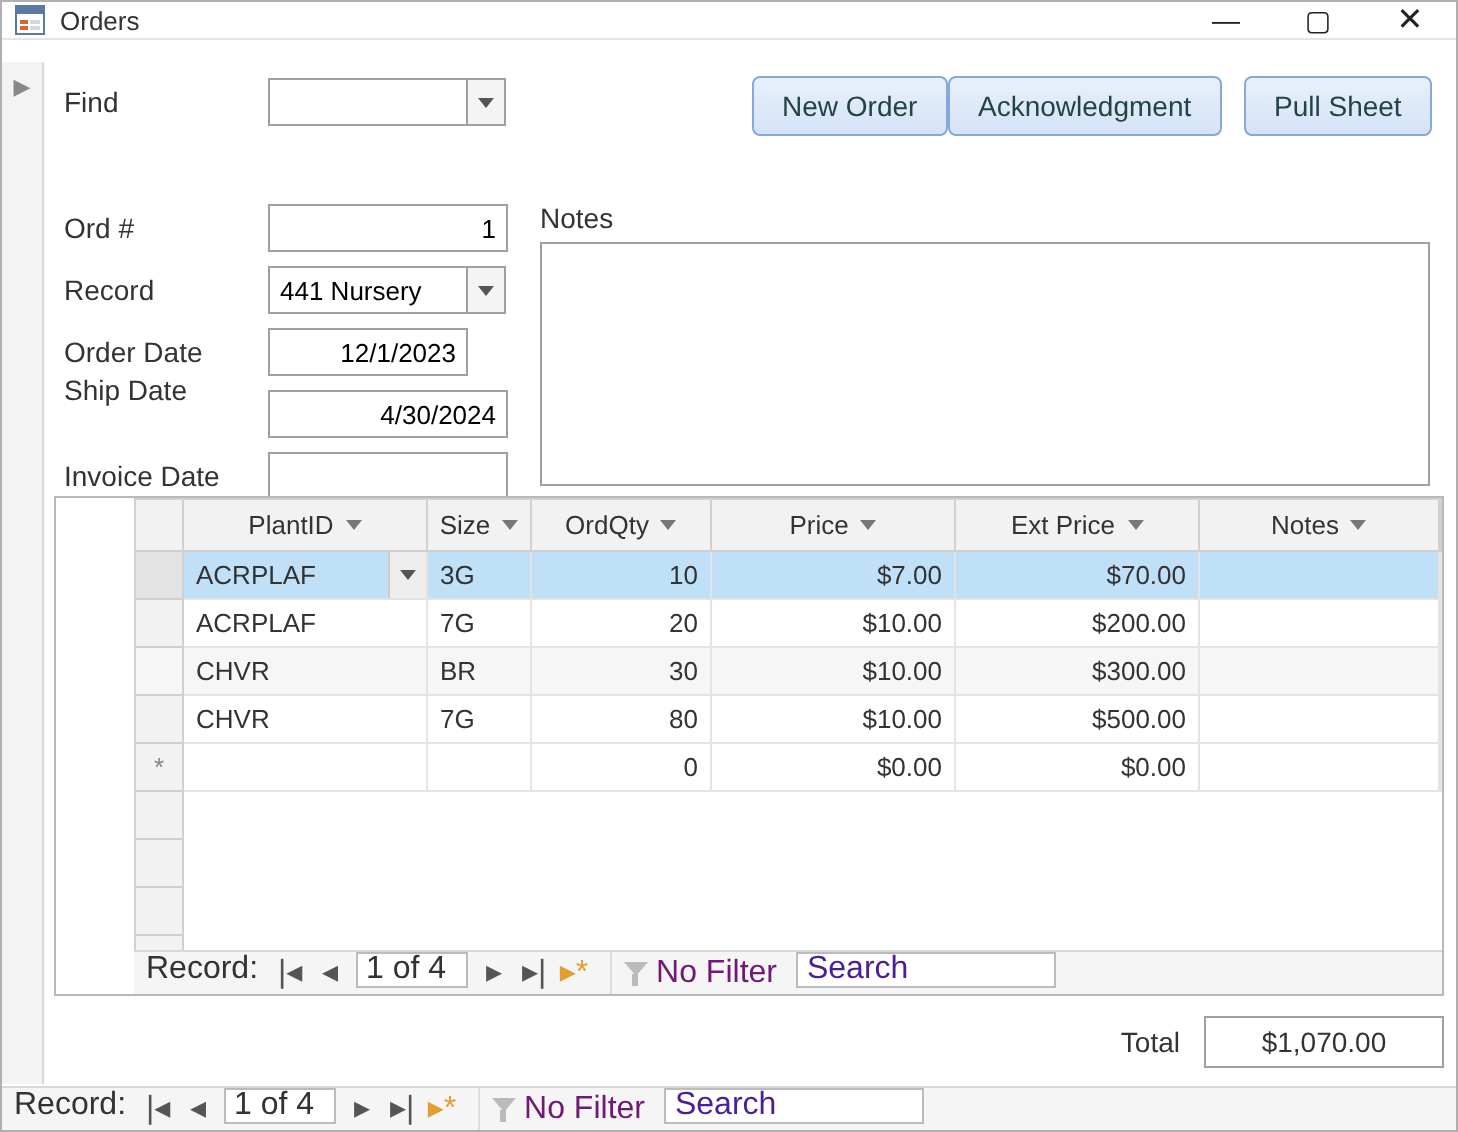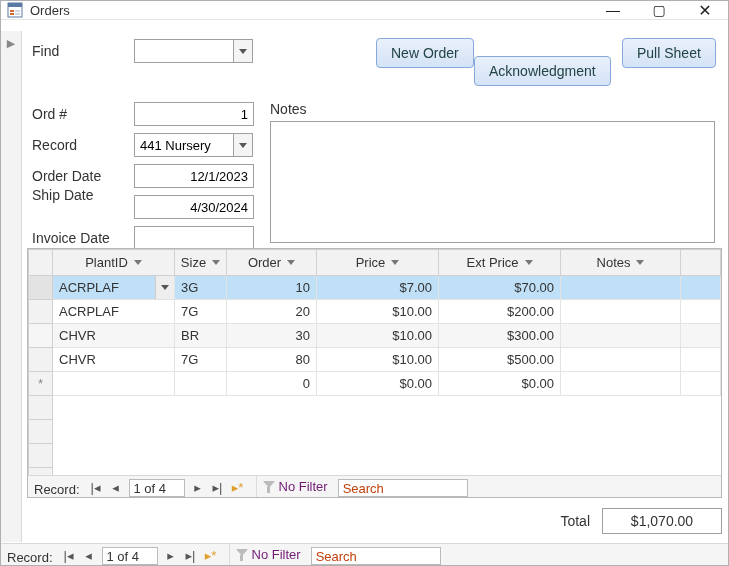--- a/index.html
+++ b/index.html
@@ -18,44 +18,44 @@
   .top-form { position: relative; height: 221px; }
   .lbl { position: absolute; font-size: 14px; color: #333; }
   .fld { position: absolute; border: 1px solid #a0a0a0; background: #fff; height: 24px; font-size: 13px; padding: 0 5px; display: flex; align-items: center; }
   .fld input { border: none; outline: none; width: 100%; font-size: 13px; font-family: inherit; }
   .fld.r input { text-align: right; }
   .combo-btn { width: 19px; height: 24px; background: #f4f4f4; border: 1px solid #a0a0a0; border-left: none; display: flex; align-items: center; justify-content: center; }
   .tri { width: 0; height: 0; border-left: 4px solid transparent; border-right: 4px solid transparent; border-top: 5px solid #555; }
   .btn { position: absolute; height: 30px; padding: 0 14px; font-size: 14px; color: #244; background: linear-gradient(#e9f0fa, #d4e3f7); border: 1px solid #86a8da; border-radius: 4px; display: flex; align-items: center; justify-content: center; }
   .notes-box { position: absolute; border: 1px solid #a0a0a0; background: #fff; }
 
-  .subform { position: absolute; left: 5px; right: 6px; top: 217px; bottom: 44px; border: 1px solid #b8b8b8; background: #fff; display: flex; flex-direction: column; }
+  .subform { position: absolute; left: 5px; right: 6px; top: 217px; bottom: 44px; border: 1px solid #b8b8b8; background: #fff; display: flex; flex-direction: column; padding-left: 39px; }
   .grid { flex: 1; overflow: hidden; position: relative; }
   table { border-collapse: collapse; width: 100%; table-layout: fixed; }
   thead th { background: #f2f2f2; border: 1px solid #d0d0d0; font-weight: 400; font-size: 13px; height: 26px; padding: 0; position: relative; }
   thead th.rowsel { width: 24px; }
   thead th .th-inner { display: flex; align-items: center; justify-content: center; gap: 6px; padding: 0 8px; }
   .filter-tri { border-left: 4px solid transparent; border-right: 4px solid transparent; border-top: 5px solid #777; width: 0; height: 0; }
   tbody td { border: 1px solid #e3e3e3; height: 24px; font-size: 13px; padding: 0 6px; background: #fff; }
   tbody tr.alt td { background: #f6f6f6; }
   tbody td.rs { background: #f2f2f2; border: 1px solid #d0d0d0; text-align: center; width: 24px; color: #888; font-size: 13px; }
   tbody tr.sel td { background: #bfe0f7; }
   tbody tr.sel td.rs { background: #e3e3e3; }
   .cell-r { text-align: right; }
   .plant-cell { position: relative; padding-right: 22px; }
   .plant-cell .dd { position: absolute; right: 0; top: 0; width: 19px; height: 100%; background: #eee; border-left: 1px solid #ccc; display: flex; align-items: center; justify-content: center; }
 
-  .nav { height: 22px; background: #f5f5f5; border-top: 1px solid #d8d8d8; display: flex; align-items: flex-end; font-size: 13px; }
+  .nav { height: 22px; background: #f5f5f5; border-top: 1px solid #d8d8d8; display: flex; align-items: flex-start; font-size: 16px; }
   .nav .lblnav { padding: 0 6px; }
   .nav .nb { width: 20px; height: 20px; display: flex; align-items: center; justify-content: center; color: #555; border: 1px solid transparent; }
   .nav .nb.new { color: #e0a030; }
   .nav .recbox { width: 56px; height: 18px; border: 1px solid #bbb; background: #fff; margin: 0 3px; padding: 0 4px; display: flex; align-items: center; }
   .nav .sep { width: 8px; }
   .nav .filterlbl { color: #701a75; display: flex; align-items: center; gap: 4px; padding: 0 6px; border-left: 1px solid #ddd; height: 100%; }
-  .nav .searchbox { flex: 0 0 130px; height: 18px; border: 1px solid #bbb; background: #fff; padding: 0 4px; color: #c2410c; display: flex; align-items: center; margin-left: 4px; }
+  .nav .searchbox { flex: 0 0 130px; height: 18px; border: 1px solid #bbb; background: #fff; padding: 0 4px; color: #4c1d95; display: flex; align-items: center; margin-left: 4px; }
   .nav.main { position: absolute; left: 0; right: 0; bottom: 0; height: 22px; border-top: 1px solid #d8d8d8; }
 
   .totals { position: absolute; right: 6px; bottom: 8px; display: flex; align-items: center; gap: 12px; }
   .totals .totfld { width: 120px; height: 26px; border: 1px solid #a0a0a0; display: flex; align-items: center; justify-content: center; font-size: 14px; }
 
   .funnel { width: 12px; height: 12px; position: relative; display: inline-block; }
   .funnel::before { content:""; position:absolute; top:0; left:0; border-left:6px solid transparent; border-right:6px solid transparent; border-top:7px solid #bbb; }
   .funnel::after { content:""; position:absolute; top:6px; left:4px; width:3px; height:6px; background:#bbb; }
 
   .arrow { font-family: Arial; }
@@ -90,38 +90,38 @@
       <div class="top-form">
         <div class="lbl" style="left:10px; top:12px">Find</div>
         <div class="fld" style="left:112px; top:8px; width:100px">
             <input value="" style="">
           </div>
         <div class="combo-btn" style="position:absolute; left:212px; top:8px">
             <div class="tri"></div>
           </div>
 
         <div class="btn" style="left:354px; top:7px">New Order</div>
-        <div class="btn" style="left:452px; top:25px">Acknowledgment</div>
+        <div class="btn" style="left:452px; top:7px">Acknowledgment</div>
         <div class="btn" style="left:600px; top:7px">Pull Sheet</div>
 
         <div class="lbl" style="left:10px; top:75px">Ord #</div>
         <div class="fld r" style="left:112px; top:71px; width:120px">
             <input style="text-align: right;" value="1">
           </div>
 
         <div class="lbl" style="left:10px; top:106px">Record</div>
         <div class="fld" style="left:112px; top:102px; width:100px">
             <input value="441 Nursery" style="">
           </div>
         <div class="combo-btn" style="position:absolute; left:212px; top:102px">
             <div class="tri"></div>
           </div>
 
         <div class="lbl" style="left:10px; top:137px">Order Date</div>
-        <div class="fld r" style="left:112px; top:133px; width:120px">
+        <div class="fld r" style="left:112px; top:133px; width:100px">
             <input style="text-align: right;" value="12/1/2023">
           </div>
 
         <div class="lbl" style="left:10px; top:156px">Ship Date</div>
         <div class="fld r" style="left:112px; top:164px; width:120px">
             <input style="text-align: right;" value="4/30/2024">
           </div>
 
         <div class="lbl" style="left:10px; top:199px">Invoice Date</div>
         <div class="fld r" style="left:112px; top:195px; width:120px">
@@ -155,21 +155,21 @@
                     </div>
                   </th>
                 <th>
                     <div class="th-inner">
                       <span>Size</span>
                       <span class="filter-tri"></span>
                     </div>
                   </th>
                 <th>
                     <div class="th-inner">
-                      <span>Order</span>
+                      <span>OrdQty</span>
                       <span class="filter-tri"></span>
                     </div>
                   </th>
                 <th>
                     <div class="th-inner">
                       <span>Price</span>
                       <span class="filter-tri"></span>
                     </div>
                   </th>
                 <th>

